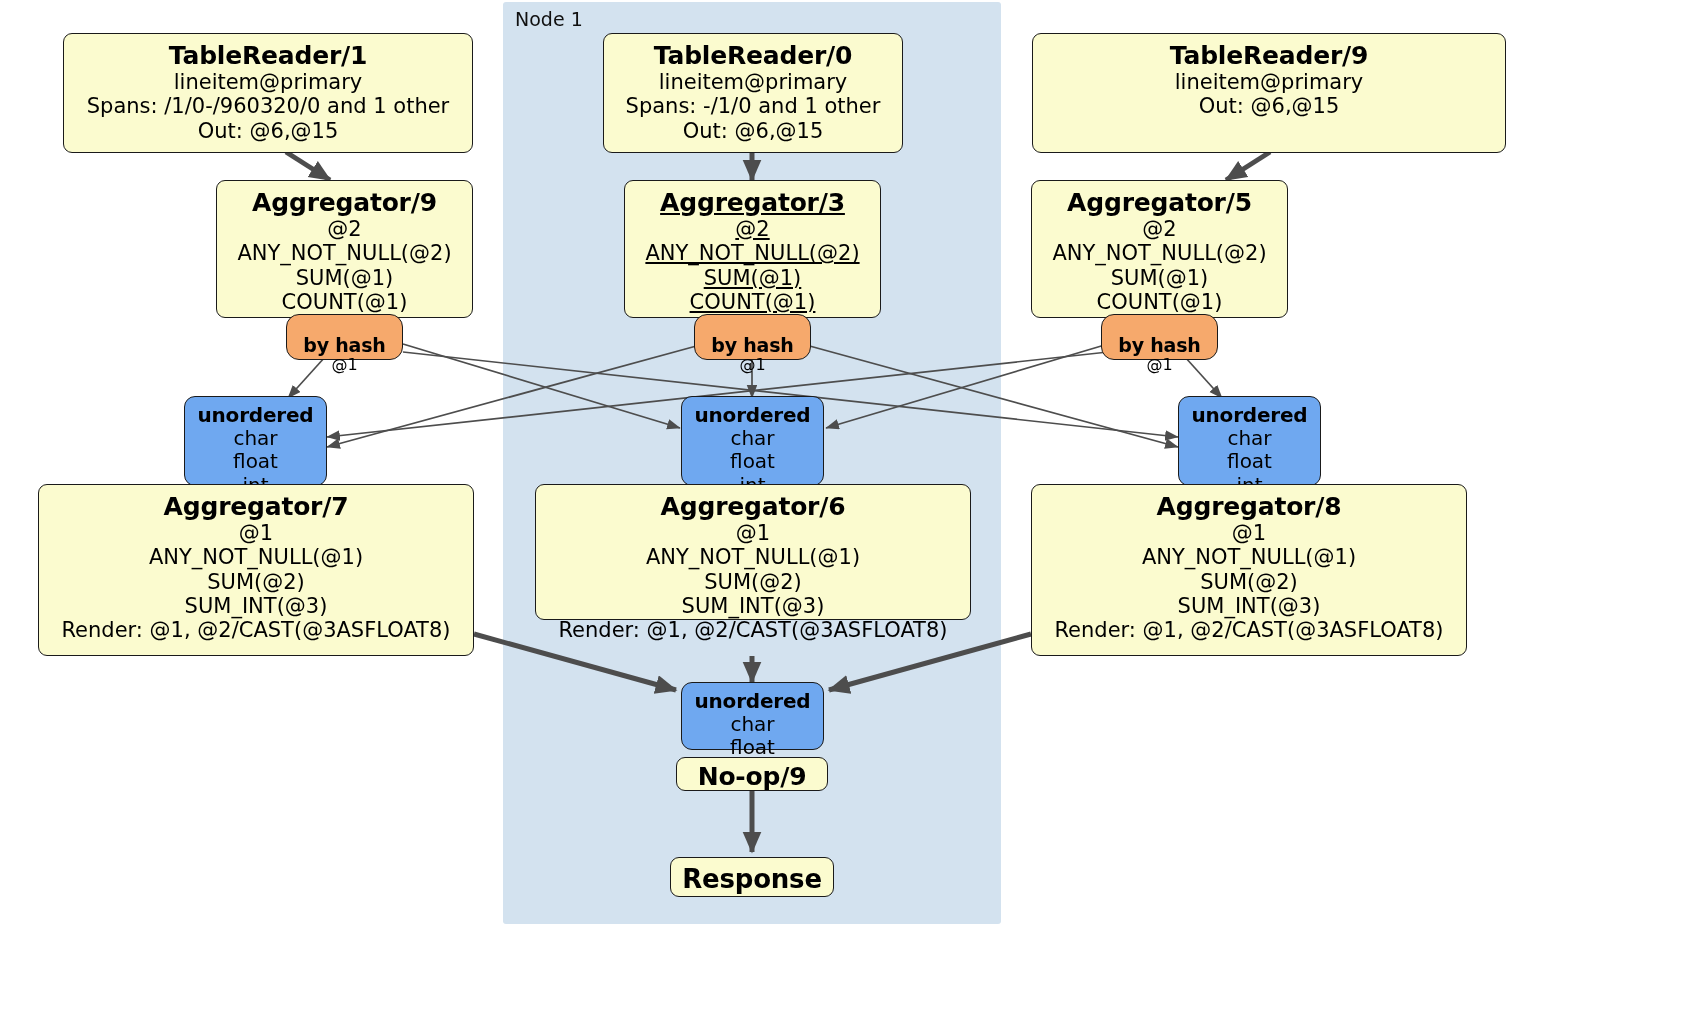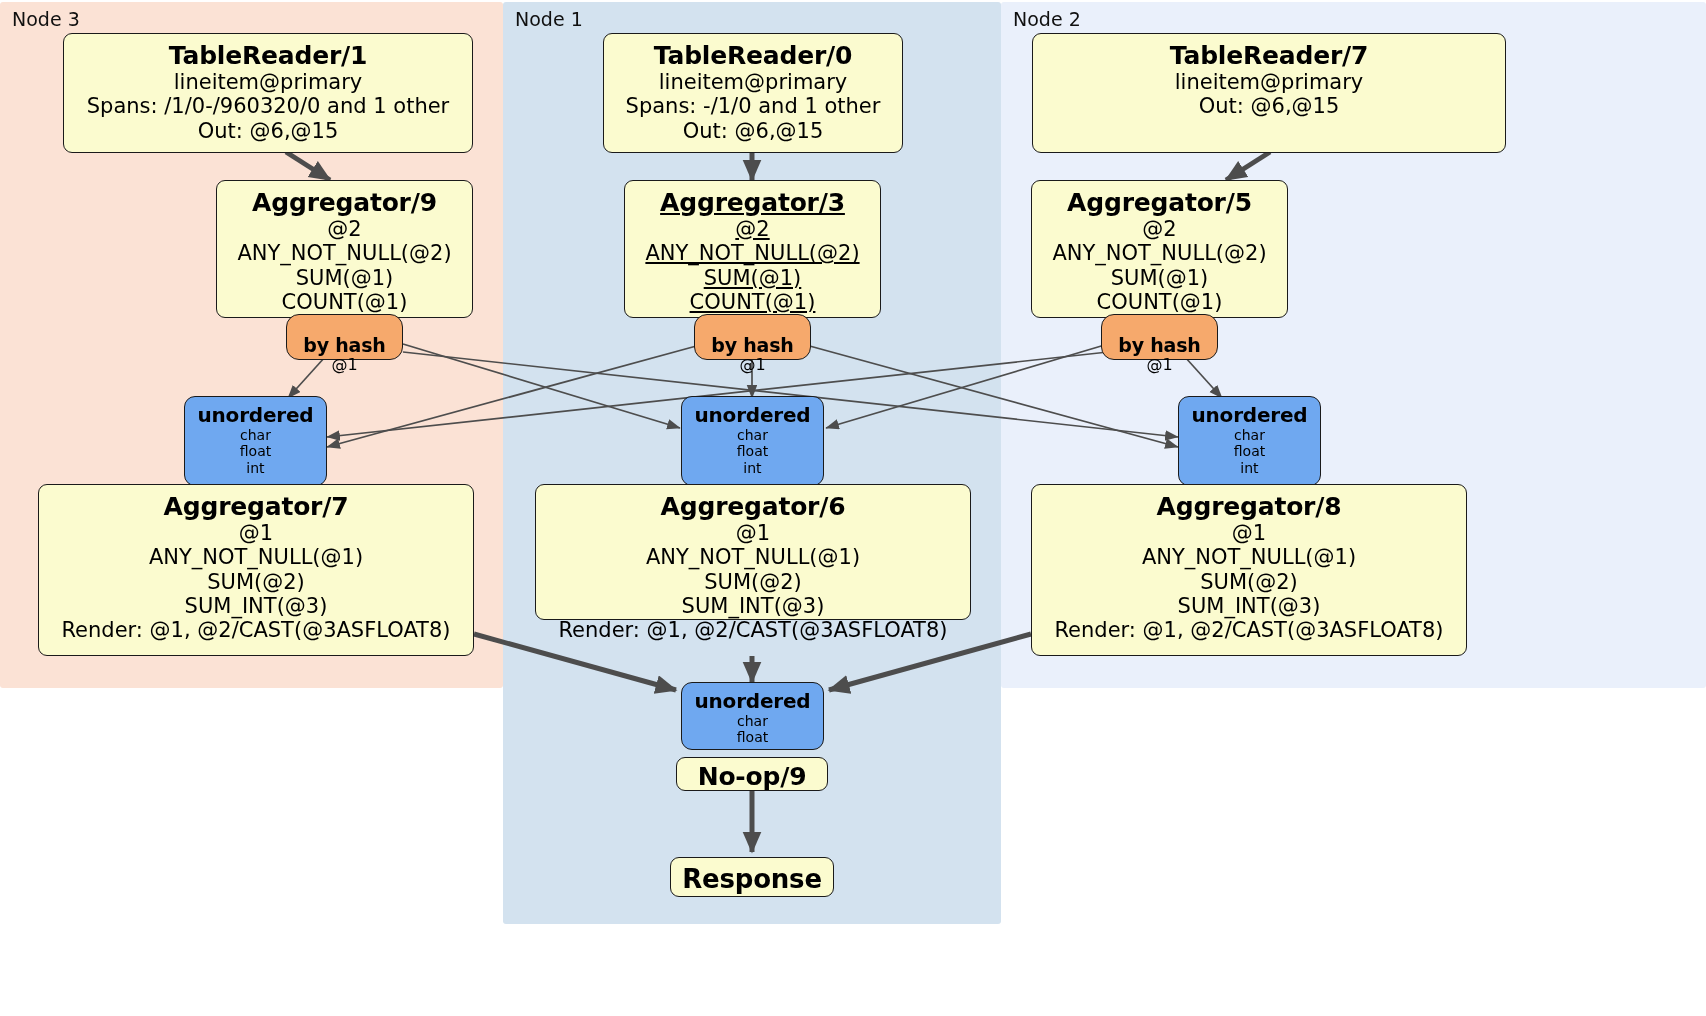--- a/index.html
+++ b/index.html
@@ -96,46 +96,40 @@
   .hash .t-title {
     font-size: 19px;
   }
   .hash .t-line {
     font-size: 16px;
   }
   .router .t-title {
     font-size: 20px;
   }
   .router .t-line {
-    font-size: 14px;
+    font-size: 20px;
   }
   .noop .t-title {
     font-size: 25px;
   }
   .resp .t-title {
     font-size: 26px;
   }
   .noop, .resp {
     justify-content: center;
     padding-top: 4px;
   }
 </style>
 </head>
 <body>
 
 <div id="canvas">
 
-  <div class="panel" style="left:0px; top:2px; width:503px; height:686px; background:#fbe2d5;">
-    <span class="panel-label">Node 3</span>
-  </div>
   <div class="panel" style="left:503px; top:2px; width:498px; height:922px; background:#d3e2ef;">
     <span class="panel-label">Node 1</span>
-  </div>
-  <div class="panel" style="left:1001px; top:2px; width:705px; height:686px; background:#eaf0fb;">
-    <span class="panel-label">Node 2</span>
   </div>
 
   <svg id="edges" viewBox="0 0 1706 1016">
     <defs>
       <marker id="ah-thin" markerWidth="9" markerHeight="9" refX="7.6" refY="3.1" orient="auto" markerUnits="strokeWidth">
         <path d="M0,0 L8,3.1 L0,6.2 z" fill="#4d4d4d"></path>
       </marker>
       <marker id="ah-thick" markerWidth="5.2" markerHeight="5.2" refX="4.1" refY="1.9" orient="auto" markerUnits="strokeWidth">
         <path d="M0,0 L4.4,1.9 L0,3.8 z" fill="#4d4d4d"></path>
       </marker>
@@ -173,21 +167,21 @@
   </div>
 
   <div class="box proc" style="left:603px; top:33px; width:300px; height:120px;">
     <span class="t-title">TableReader/0</span>
     <span class="t-line">lineitem@primary</span>
     <span class="t-line">Spans: -/1/0 and 1 other</span>
     <span class="t-line">Out: @6,@15</span>
   </div>
 
   <div class="box proc" style="left:1032px; top:33px; width:474px; height:120px;">
-    <span class="t-title">TableReader/7</span>
+    <span class="t-title">TableReader/9</span>
     <span class="t-line">lineitem@primary</span>
     <span class="t-line">Out: @6,@15</span>
   </div>
 
   <div class="box proc" style="left:216px; top:180px; width:257px; height:138px;">
     <span class="t-title">Aggregator/9</span>
     <span class="t-line">@2</span>
     <span class="t-line">ANY_NOT_NULL(@2)</span>
     <span class="t-line">SUM(@1)</span>
     <span class="t-line">COUNT(@1)</span>

